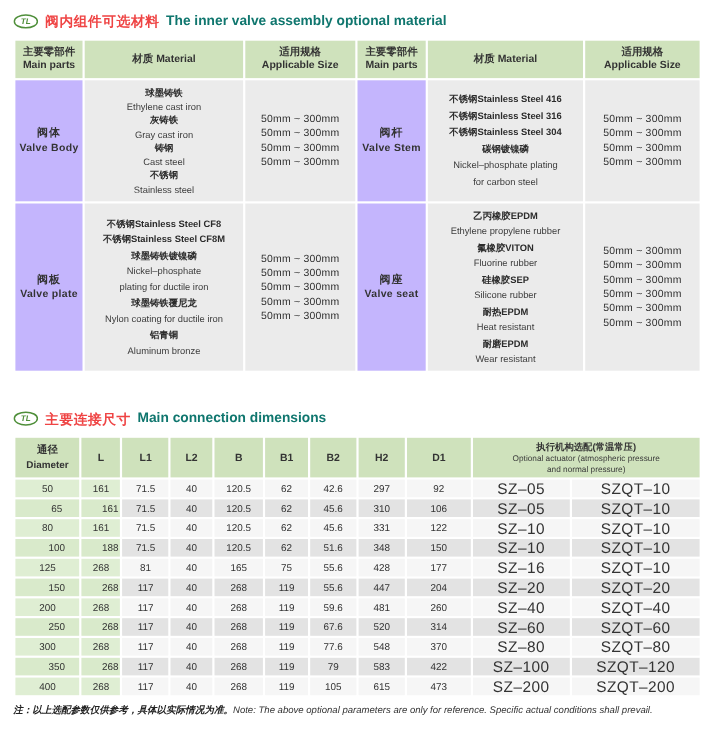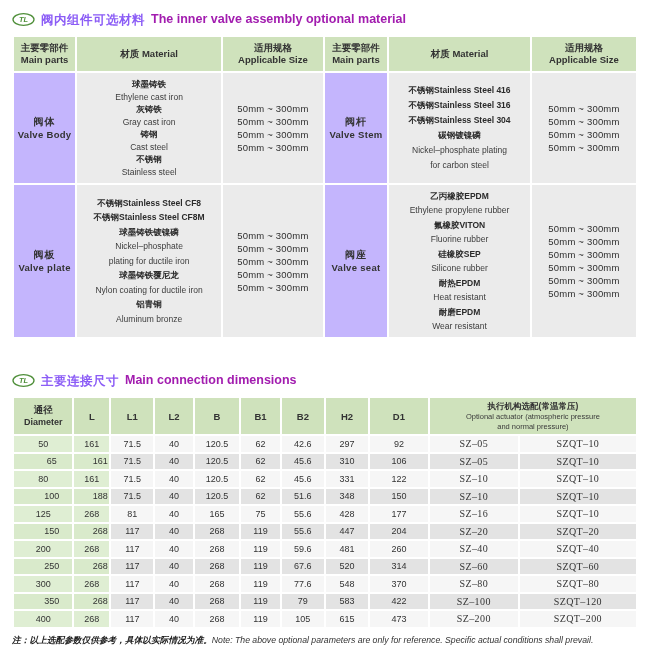--- a/index.html
+++ b/index.html
@@ -5,22 +5,22 @@
   html,body{margin:0;padding:0;background:#fff;}
   body{
     width:650px;height:672px;overflow:hidden;
     font-family:"Liberation Sans","DejaVu Sans",sans-serif;
     color:#333;-webkit-font-smoothing:antialiased;
   }
   .page{padding:9px 12px 0 12px;}
 
   
   .sec-title{display:flex;gap:6px;margin:3px 0 6px 0;}
-  .sec-title .t-zh{font-weight:bold;font-size:12.5px;color:#8b5cf6;letter-spacing:.5px;}
-  .sec-title .t-en{font-weight:bold;font-size:12.5px;color:#a21caf;}
+  .sec-title .t-zh{font-weight:bold;font-size:12.5px;color:#ef4444;letter-spacing:.5px;}
+  .sec-title .t-en{font-weight:bold;font-size:12.5px;color:#0f766e;}
   .logo{width:23px;height:15px;flex:0 0 auto;}
   .sec2{margin-top:34px;}
 
   
   table{border-collapse:separate;border-spacing:2px;width:100%;table-layout:fixed;}
   th,td{padding:0;text-align:center;vertical-align:middle;}
 
   
   .mat th{background:#cfe2bc;height:34px;font-size:9.5px;font-weight:bold;color:#333;line-height:12px;}
   .mat td.part{background:#c4b5fd;font-weight:bold;color:#333;}
@@ -39,21 +39,21 @@
   
   .dim th{background:#cfe2bc;height:36px;font-size:9.5px;font-weight:bold;color:#333;}
   .dim th .h-zh{font-size:9.5px;line-height:12px;}
   .dim th .h-en{font-size:9px;line-height:12px;}
   .dim th.act .act-zh{font-size:8.5px;line-height:11px;}
   .dim th.act .act-en{font-size:7.5px;line-height:9.5px;font-weight:normal;color:#3a3a3a;}
   .dim td{height:15.5px;font-size:9px;background:#f6f6f6;color:#333;}
   .dim tr.alt td{background:#e3e3e3;}
   .dim td.g{background:#dfeed3;}
   .dim tr.alt td.g{background:#d9eacb;padding-left:17px;}
-  .dim td.sz{font-size:10px;letter-spacing:.4px;font-family:Liberation Serif, serif;}
+  .dim td.sz{font-size:14px;letter-spacing:.4px;}
 
   
   .note{margin-top:5px;font-size:8.7px;line-height:12px;color:#222;white-space:nowrap;font-style:italic;}
   .note .n-zh{font-weight:bold;}
   .note .n-en{font-weight:normal;color:#333;}
 </style>
 </head>
 <body>
 
 <div class="page">

